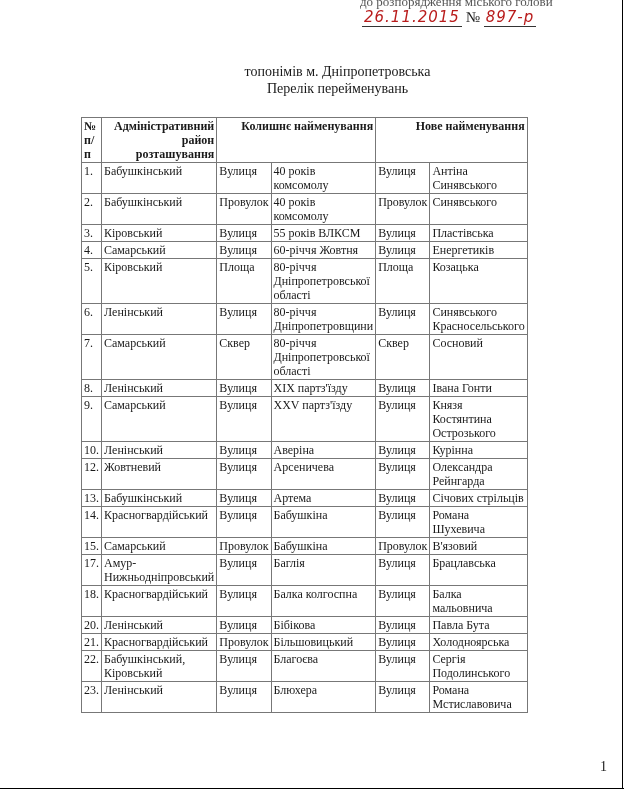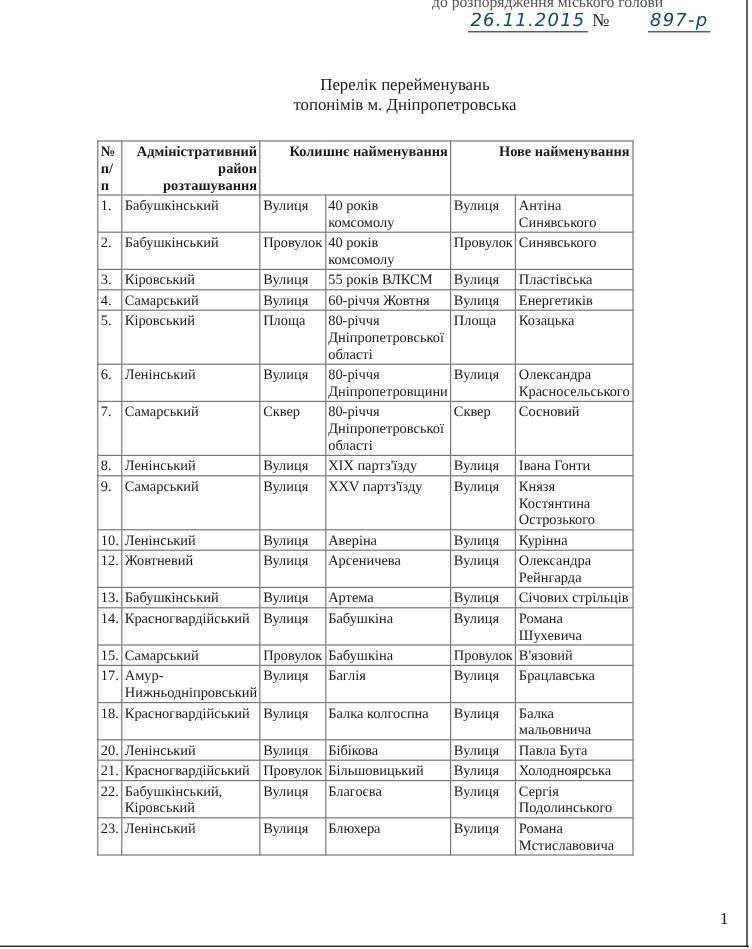--- a/index.html
+++ b/index.html
@@ -9,21 +9,21 @@
   }
   .frame-right { position: absolute; right: 4px; top: 0; width: 1px; height: 789px; background: #000; }
   .frame-bottom { position: absolute; left: 0; bottom: 2px; width: 624px; height: 1px; background: #000; }
   .stamp-top {
     position: absolute; left: 360px; top: -6px; font-size: 13px; color: #555;
     white-space: nowrap;
   }
   .stamp-line {
     position: absolute; top: 8px; left: 362px; font-size: 15px; white-space: nowrap;
   }
-  .hand { font-family: "DejaVu Sans", sans-serif; font-style: italic; color: #0c4a6e; letter-spacing: 1px; margin-left: 28px; }
+  .hand { font-family: "DejaVu Sans", sans-serif; font-style: italic; color: #b91c1c; letter-spacing: 1px; }
   .u { display: inline-block; border-bottom: 1px solid #333; padding: 0 2px; }
   .title {
     position: absolute; left: 0; right: 0; top: 63px; text-align: center;
     font-size: 14px; line-height: 17px; padding-left: 48px;
   }
   table {
     position: absolute; left: 81px; top: 117px; width: 410px;
     border-collapse: collapse; font-size: 12px; line-height: 14px;
   }
   td, th { border: 1px solid #777; vertical-align: top; padding: 1px 2px; text-align: left; }
@@ -43,22 +43,22 @@
 <div class="frame-bottom"></div>
 
 <div class="stamp-top">до розпорядження міського голови</div>
 <div class="stamp-line">
   <span class="hand u">26.11.2015</span>
   <span>№</span>
   <span class="hand u">897-р</span>
 </div>
 
 <div class="title">
+  <div>топонімів м. Дніпропетровська</div>
   <div>Перелік перейменувань</div>
-  <div>топонімів м. Дніпропетровська</div>
 </div>
 
 <table>
   <thead>
     <tr>
       <th style="width:22px">№ п/п</th>
       <th class="c">Адміністративний район розташування</th>
       <th class="c" colspan="2">Колишнє найменування</th>
       <th class="c" colspan="2">Нове найменування</th>
     </tr>
@@ -103,21 +103,21 @@
         <td class="o">80-річчя Дніпропетровської області</td>
         <td class="t2">Площа</td>
         <td class="nn">Козацька</td>
       </tr>
       <tr>
         <td class="n">6.</td>
         <td class="d">Ленінський</td>
         <td class="t">Вулиця</td>
         <td class="o">80-річчя Дніпропетровщини</td>
         <td class="t2">Вулиця</td>
-        <td class="nn">Олександра Красносельського</td>
+        <td class="nn">Синявського Красносельського</td>
       </tr>
       <tr>
         <td class="n">7.</td>
         <td class="d">Самарський</td>
         <td class="t">Сквер</td>
         <td class="o">80-річчя Дніпропетровської області</td>
         <td class="t2">Сквер</td>
         <td class="nn">Сосновий</td>
       </tr>
       <tr>

